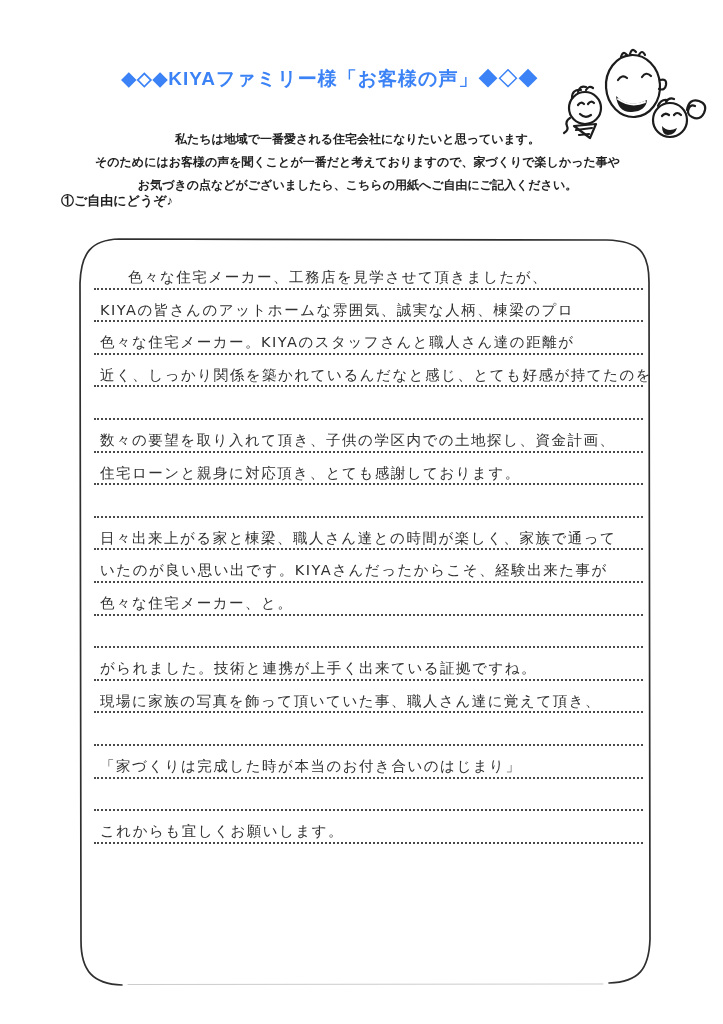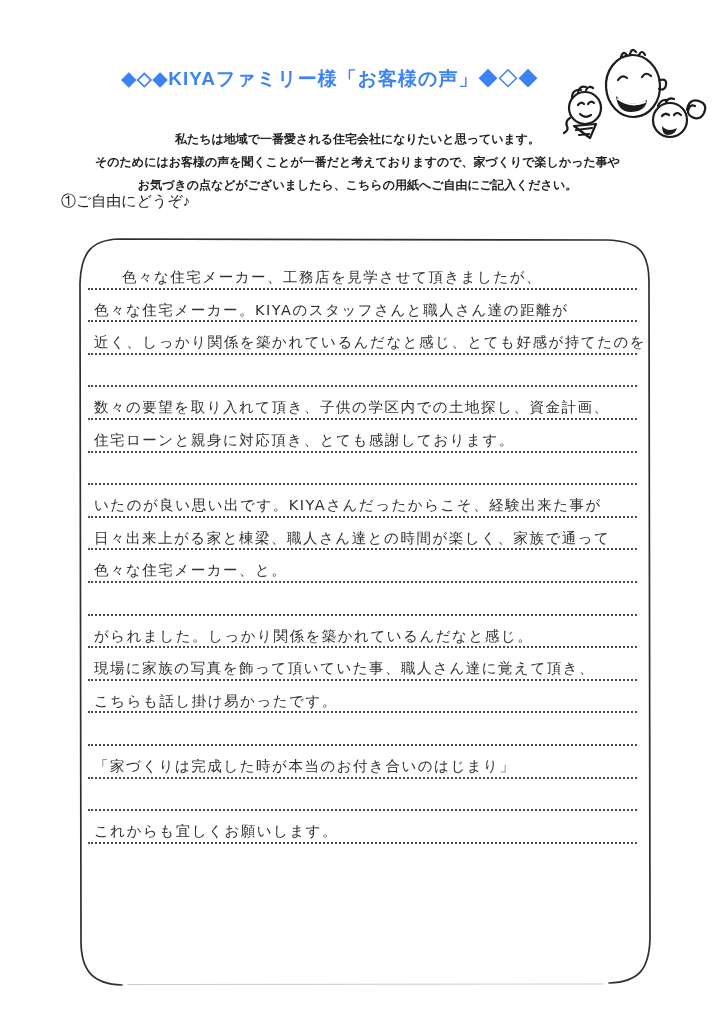--- a/index.html
+++ b/index.html
@@ -13,25 +13,25 @@
     text-align:center; font-size:19px; font-weight:bold; letter-spacing:1px;
     color:#3b82f6;
   }
   .mascot { position:absolute; left:558px; top:44px; width:150px; height:115px; }
   .intro {
     position:absolute; top:128px; left:0; width:715px;
     text-align:center; font-size:12px; font-weight:bold; line-height:23px; color:#222;
   }
   .prompt {
     position:absolute; top:192px; left:61px;
-    font-size:15px; font-weight:normal; color:#1d1d1d;
+    font-size:13px; font-weight:bold; color:#1d1d1d;
   }
   .note-box { position:absolute; left:78px; top:237px; width:574px; height:752px; }
   .box-border { position:absolute; left:0; top:0; width:574px; height:752px; }
-  .rules { position:absolute; left:10px; top:20px; width:549px; }
+  .rules { position:absolute; left:16px; top:20px; width:549px; }
   .row {
     height:32.6px; box-sizing:border-box;
     border-bottom:2px dotted #4a4a4a;
     display:flex; align-items:flex-end;
   }
   .hw {
     font-family:"DejaVu Sans", sans-serif;
     font-size:14.5px; letter-spacing:1.5px; color:#303030;
     white-space:nowrap; padding:0 0 3px 6px; line-height:1;
   }
@@ -91,57 +91,57 @@
     <svg class="box-border" viewBox="0 0 574 752" fill="none" stroke-linecap="round">
       <path d="M44 748 C 15 747 3 734 3 704 L 2 46 C 3 16 13 3 41 2 L 529 3 C 561 4 571 15 571 45 L 572 702 C 571 732 561 745 531 746" stroke="#2f2f2f" stroke-width="1.7"></path>
       <path d="M50 747.5 L 525 747" stroke="#cccccc" stroke-width="1"></path>
     </svg>
     <div class="rules">
 
     <div class="row indent">
           <span class="hw">色々な住宅メーカー、工務店を見学させて頂きましたが、</span>
         </div>
         <div class="row">
+          <span class="hw">KIYAの皆さんのアットホームな雰囲気、誠実な人柄、棟梁のプロ</span>
+        </div>
+        <div class="row">
           <span class="hw">色々な住宅メーカー。KIYAのスタッフさんと職人さん達の距離が</span>
         </div>
         <div class="row">
           <span class="hw">近く、しっかり関係を築かれているんだなと感じ、とても好感が持てたのを</span>
         </div>
         <div class="row">
           <span class="hw"></span>
         </div>
         <div class="row">
           <span class="hw">数々の要望を取り入れて頂き、子供の学区内での土地探し、資金計画、</span>
         </div>
         <div class="row">
           <span class="hw">住宅ローンと親身に対応頂き、とても感謝しております。</span>
         </div>
         <div class="row">
           <span class="hw"></span>
         </div>
         <div class="row">
-          <span class="hw">いたのが良い思い出です。KIYAさんだったからこそ、経験出来た事が</span>
+          <span class="hw">日々出来上がる家と棟梁、職人さん達との時間が楽しく、家族で通って</span>
         </div>
         <div class="row">
-          <span class="hw">日々出来上がる家と棟梁、職人さん達との時間が楽しく、家族で通って</span>
+          <span class="hw">いたのが良い思い出です。KIYAさんだったからこそ、経験出来た事が</span>
         </div>
         <div class="row">
           <span class="hw">色々な住宅メーカー、と。</span>
         </div>
         <div class="row">
           <span class="hw"></span>
         </div>
         <div class="row">
-          <span class="hw">がられました。しっかり関係を築かれているんだなと感じ。</span>
+          <span class="hw">がられました。技術と連携が上手く出来ている証拠ですね。</span>
         </div>
         <div class="row">
           <span class="hw">現場に家族の写真を飾って頂いていた事、職人さん達に覚えて頂き、</span>
-        </div>
-        <div class="row">
-          <span class="hw">こちらも話し掛け易かったです。</span>
         </div>
         <div class="row">
           <span class="hw"></span>
         </div>
         <div class="row">
           <span class="hw">「家づくりは完成した時が本当のお付き合いのはじまり」</span>
         </div>
         <div class="row">
           <span class="hw"></span>
         </div>

